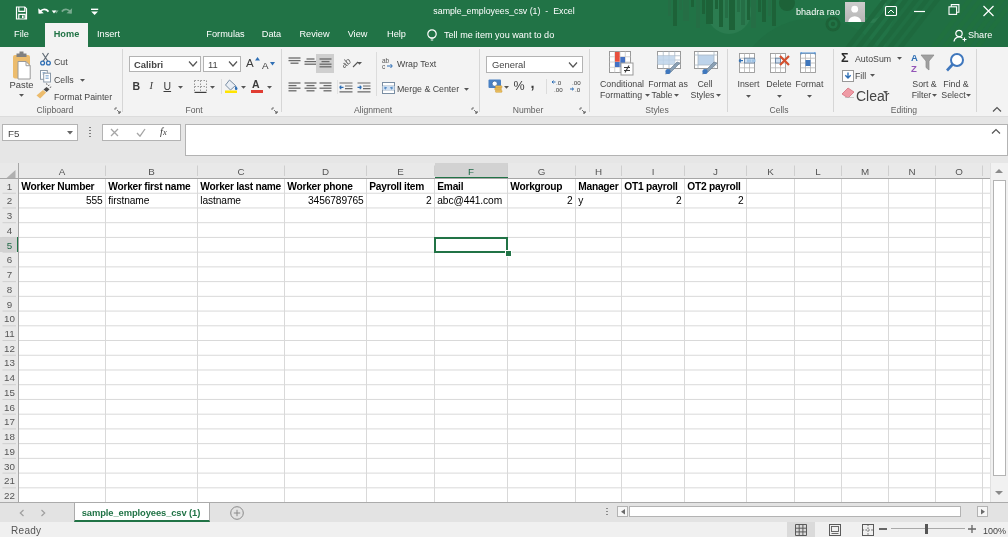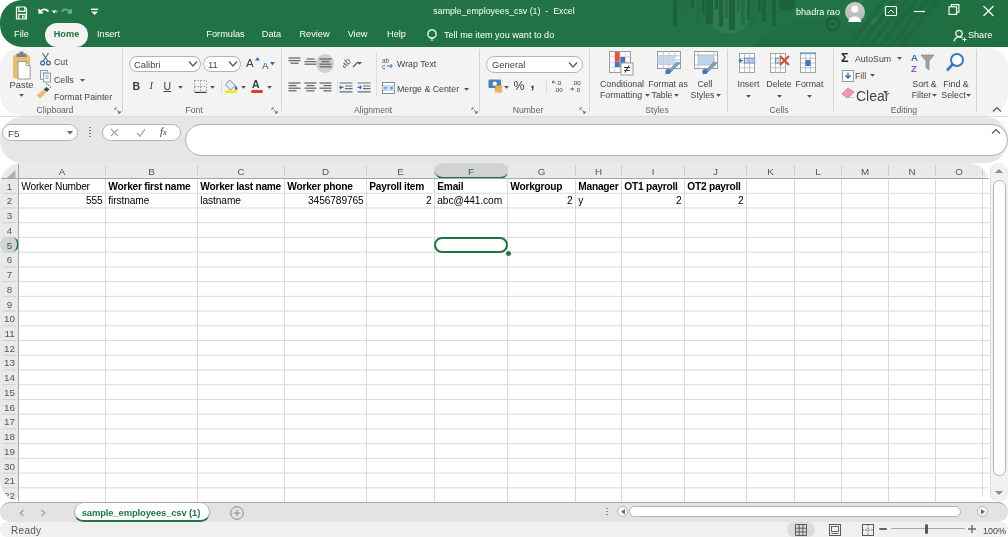--- a/index.html
+++ b/index.html
@@ -1,16 +1,16 @@
 <!DOCTYPE html>
 <html><head><meta charset="utf-8"><style>
 html,body{margin:0;padding:0;}
 body{font-family:"Liberation Sans",sans-serif;-webkit-font-smoothing:antialiased;}
 #app{position:relative;width:1008px;height:537px;overflow:hidden;background:#fff;}
-.ab{position:absolute;border-radius:22px;}
+.ab{position:absolute;}
 .tx{position:absolute;white-space:nowrap;}
 </style></head><body>
 <div id="app">
 <div class="ab" style="left:0;top:0;width:1008px;height:47px;background:#217346;">
 <svg width="1008" height="47" style="position:absolute;left:0;top:0;" viewBox="0 0 1008 47">
 <circle cx="815" cy="100" r="82" fill="#206f43"></circle>
 <circle cx="960" cy="55" r="75" fill="#206f43"></circle>
 <circle cx="729" cy="12" r="22" fill="#2b7c50"></circle>
 <rect x="668" y="0" width="3" height="16" fill="#256e45"></rect>
 <rect x="673" y="0" width="4" height="26" fill="#1d6238"></rect>
@@ -159,21 +159,21 @@
 <svg width="7" height="5" style="position:absolute;left:18.0px;top:92.5px;" viewBox="0 0 7 5">
       <path d="M1 1 l2.5 2.8 L6 1 z" fill="#555"></path>
     </svg>
 <div class="tx" style="left:54px;top:56.5px;color:#444;font-size:8.8px;font-weight:400;">Cut</div>
 <div class="tx" style="left:54px;top:74.5px;color:#444;font-size:8.8px;font-weight:400;">Cells</div>
 <svg width="7" height="5" style="position:absolute;left:79.0px;top:77.5px;" viewBox="0 0 7 5">
       <path d="M1 1 l2.5 2.8 L6 1 z" fill="#555"></path>
     </svg>
 <div class="tx" style="left:54px;top:92px;color:#444;font-size:8.8px;font-weight:400;">Format Painter</div>
 <div class="ab" style="left:128.5px;top:55.5px;width:72px;height:16.5px;background:#fff;border:1px solid #b3b3b3;box-sizing:border-box;"></div>
-<div class="tx" style="left:134px;top:58.5px;color:#444;font-size:9.4px;font-weight:400;">Calibri</div>
+<div class="tx" style="left:134px;top:58.5px;color:#444;font-size:9.4px;font-weight:700;">Calibri</div>
 <svg width="10" height="8" style="position:absolute;left:188px;top:60px;" viewBox="0 0 10 8">
       <path d="M1 1.5 l4 4.5 l4 -4.5" stroke="#555" stroke-width="1.2" fill="none"></path>
     </svg>
 <div class="ab" style="left:202.5px;top:55.5px;width:38px;height:16.5px;background:#fff;border:1px solid #b3b3b3;box-sizing:border-box;"></div>
 <div class="tx" style="left:208px;top:58.5px;color:#444;font-size:9.4px;font-weight:400;">11</div>
 <svg width="10" height="8" style="position:absolute;left:228px;top:60px;" viewBox="0 0 10 8">
       <path d="M1 1.5 l4 4.5 l4 -4.5" stroke="#555" stroke-width="1.2" fill="none"></path>
     </svg>
 <div class="tx" style="left:246px;top:57px;color:#3b3b3b;font-size:11.5px;font-weight:400;">A</div>
 <svg width="5" height="4" style="position:absolute;left:254.5px;top:56.5px;" viewBox="0 0 5 4">
@@ -561,21 +561,21 @@
 <div class="tx" style="left:9.5px;top:194.45999999999998px;transform:translateX(-50%);color:#555;font-size:9.8px;">13</div>
 <div class="tx" style="left:9.5px;top:209.19px;transform:translateX(-50%);color:#555;font-size:9.8px;">14</div>
 <div class="tx" style="left:9.5px;top:223.92px;transform:translateX(-50%);color:#555;font-size:9.8px;">15</div>
 <div class="tx" style="left:9.5px;top:238.65px;transform:translateX(-50%);color:#555;font-size:9.8px;">16</div>
 <div class="tx" style="left:9.5px;top:253.38px;transform:translateX(-50%);color:#555;font-size:9.8px;">17</div>
 <div class="tx" style="left:9.5px;top:268.10999999999996px;transform:translateX(-50%);color:#555;font-size:9.8px;">18</div>
 <div class="tx" style="left:9.5px;top:282.84px;transform:translateX(-50%);color:#555;font-size:9.8px;">19</div>
 <div class="tx" style="left:9.5px;top:297.57px;transform:translateX(-50%);color:#555;font-size:9.8px;">30</div>
 <div class="tx" style="left:9.5px;top:312.3px;transform:translateX(-50%);color:#555;font-size:9.8px;">21</div>
 <div class="tx" style="left:9.5px;top:327.03px;transform:translateX(-50%);color:#555;font-size:9.8px;">22</div>
-<div class="tx" style="left:21.3px;top:17.7px;color:#000;font-size:10.2px;font-weight:400;letter-spacing:-0.25px;">Worker Number</div>
+<div class="tx" style="left:21.3px;top:17.7px;color:#000;font-size:10.2px;font-weight:700;letter-spacing:-0.25px;">Worker Number</div>
 <div class="tx" style="left:108.3px;top:17.7px;color:#000;font-size:10.2px;font-weight:700;letter-spacing:-0.25px;">Worker first name</div>
 <div class="tx" style="left:200.3px;top:17.7px;color:#000;font-size:10.2px;font-weight:700;letter-spacing:-0.25px;">Worker last name</div>
 <div class="tx" style="left:287.3px;top:17.7px;color:#000;font-size:10.2px;font-weight:700;letter-spacing:-0.25px;">Worker phone</div>
 <div class="tx" style="left:369.3px;top:17.7px;color:#000;font-size:10.2px;font-weight:700;letter-spacing:-0.25px;">Payroll item</div>
 <div class="tx" style="left:437.3px;top:17.7px;color:#000;font-size:10.2px;font-weight:700;letter-spacing:-0.25px;">Email</div>
 <div class="tx" style="left:510.3px;top:17.7px;color:#000;font-size:10.2px;font-weight:700;letter-spacing:-0.25px;">Workgroup</div>
 <div class="tx" style="left:578.3px;top:17.7px;color:#000;font-size:10.2px;font-weight:700;letter-spacing:-0.25px;">Manager</div>
 <div class="tx" style="left:624.3px;top:17.7px;color:#000;font-size:10.2px;font-weight:700;letter-spacing:-0.25px;">OT1 payroll</div>
 <div class="tx" style="left:687.3px;top:17.7px;color:#000;font-size:10.2px;font-weight:700;letter-spacing:-0.25px;">OT2 payroll</div>
 <div class="tx" style="left:102.7px;top:32.43px;transform:translateX(-100%);color:#000;font-size:10.2px;font-weight:400;letter-spacing:-0.1px;">555</div>

